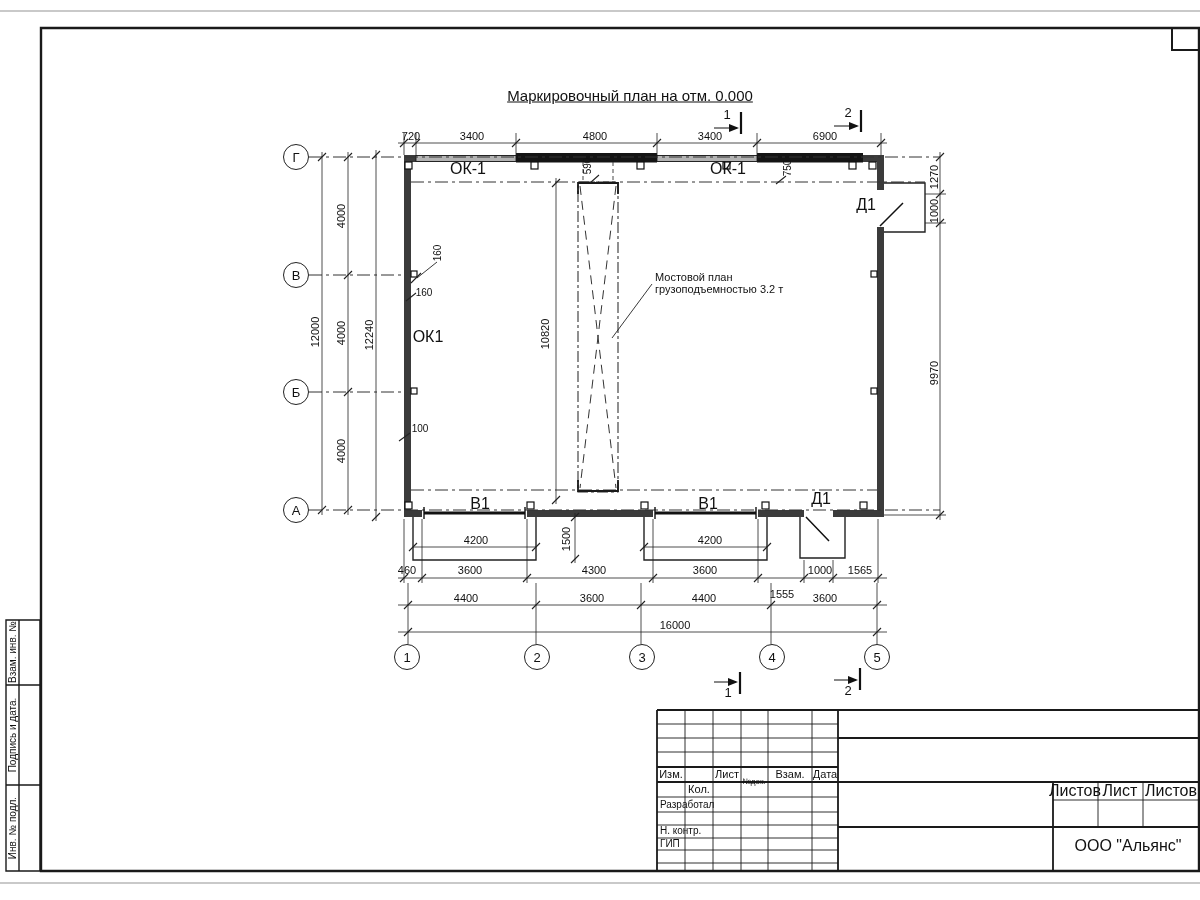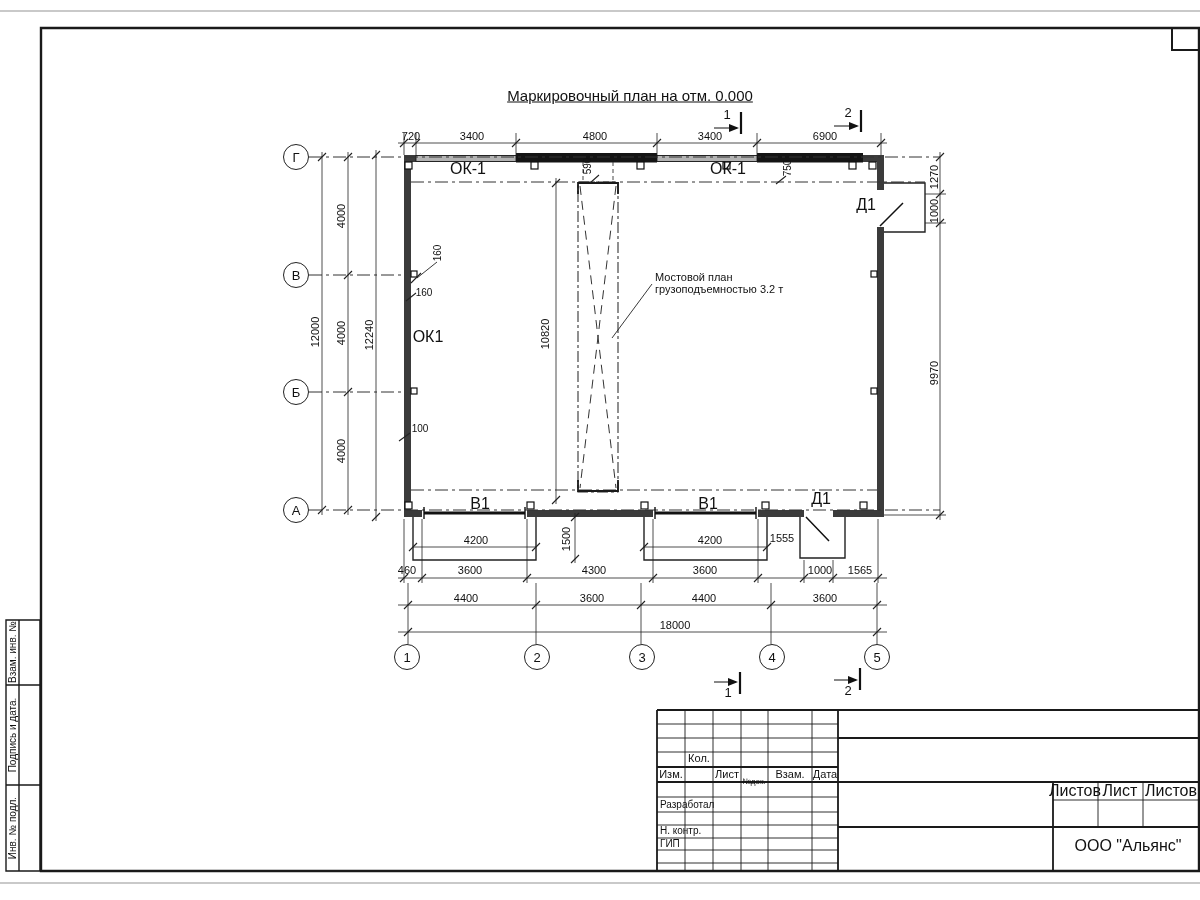--- a/index.html
+++ b/index.html
@@ -163,29 +163,29 @@
   <span class="t s12" style="left:821px;top:499px">Д1</span>
 
   <span class="t" style="left:476px;top:540px">4200</span>
   <span class="t" style="left:710px;top:540px">4200</span>
   <span class="t rot" style="left:566px;top:539px">1500</span>
 
   <span class="t" style="left:407px;top:570px">460</span>
   <span class="t" style="left:470px;top:570px">3600</span>
   <span class="t" style="left:594px;top:570px">4300</span>
   <span class="t" style="left:705px;top:570px">3600</span>
-  <span class="t" style="left:782px;top:538px">1555</span>
+  <span class="t" style="left:782px;top:594px">1555</span>
   <span class="t" style="left:820px;top:570px">1000</span>
   <span class="t" style="left:860px;top:570px">1565</span>
 
   <span class="t" style="left:466px;top:598px">4400</span>
   <span class="t" style="left:592px;top:598px">3600</span>
   <span class="t" style="left:704px;top:598px">4400</span>
   <span class="t" style="left:825px;top:598px">3600</span>
-  <span class="t" style="left:675px;top:625px">18000</span>
+  <span class="t" style="left:675px;top:625px">16000</span>
 
   <div class="circ" style="left:296px;top:157px">
       <span>Г</span>
     </div>
   <div class="circ" style="left:296px;top:275px">
       <span>В</span>
     </div>
   <div class="circ" style="left:296px;top:392px">
       <span>Б</span>
     </div>
@@ -202,21 +202,21 @@
       <span>3</span>
     </div>
   <div class="circ" style="left:772px;top:657px">
       <span>4</span>
     </div>
   <div class="circ" style="left:877px;top:657px">
       <span>5</span>
     </div>
 
   <span class="t" style="left:671px;top:774px">Изм.</span>
-  <span class="t" style="left:699px;top:758px">Кол.</span>
+  <span class="t" style="left:699px;top:789px">Кол.</span>
   <span class="t" style="left:727px;top:774px">Лист</span>
   <span class="t s8" style="left:754px;top:782px">№док.</span>
   <span class="t" style="left:790px;top:774px">Взам.</span>
   <span class="t" style="left:825px;top:774px">Дата</span>
 
   <span class="t la s10" style="left:660px;top:805px">Разработал</span>
   <span class="t la s10" style="left:660px;top:831px">Н. контр.</span>
   <span class="t la s10" style="left:660px;top:844px">ГИП</span>
 
   <span class="t s12" style="left:1075px;top:791px">Листов</span>

